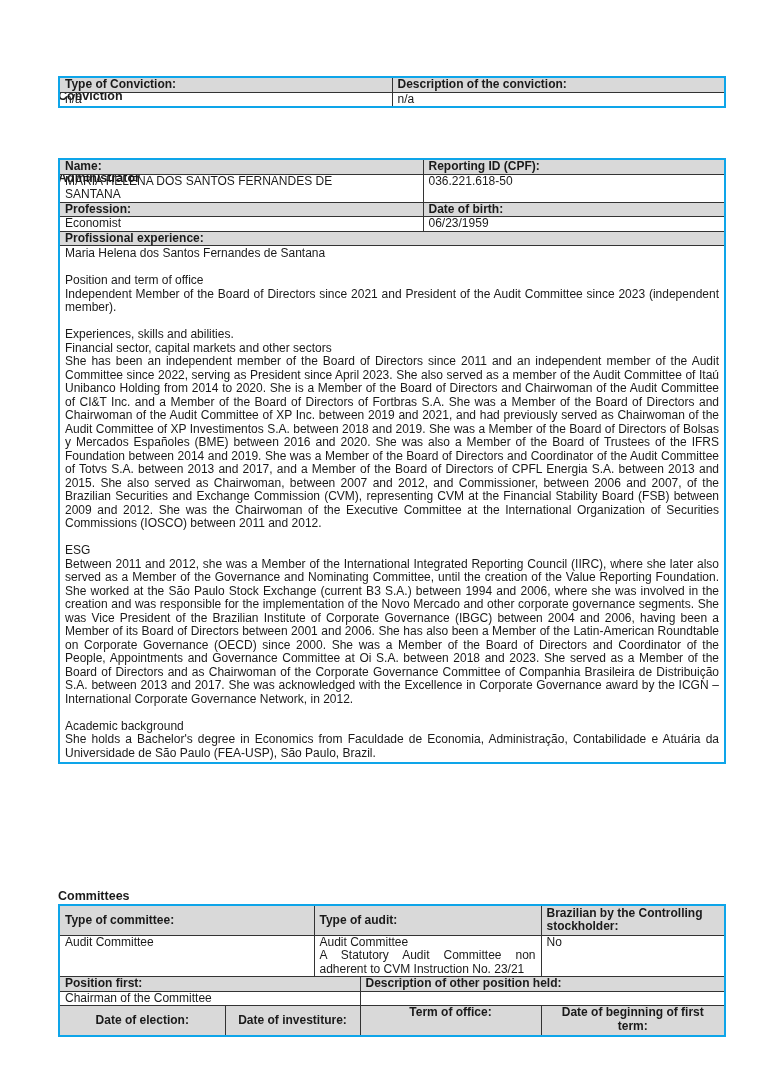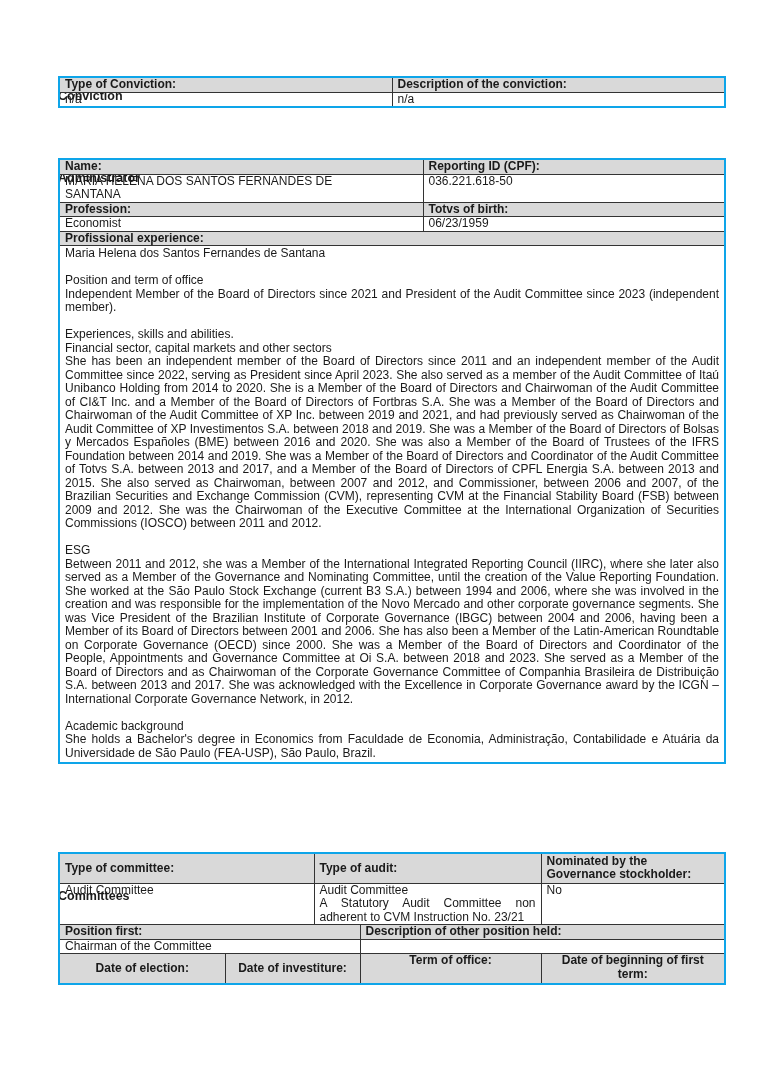--- a/index.html
+++ b/index.html
@@ -56,21 +56,21 @@
         <tr>
       <td class="hdr">Name:</td>
       <td class="hdr">Reporting ID (CPF):</td>
     </tr>
     <tr>
       <td style="padding-right:60px;">MARIA HELENA DOS SANTOS FERNANDES DE SANTANA</td>
       <td>036.221.618-50</td>
     </tr>
     <tr>
       <td class="hdr">Profession:</td>
-      <td class="hdr">Totvs of birth:</td>
+      <td class="hdr">Date of birth:</td>
     </tr>
     <tr>
       <td>Economist</td>
       <td>06/23/1959</td>
     </tr>
     <tr>
       <td colspan="2" class="hdr">Profissional experience:</td>
     </tr>
     <tr>
       <td colspan="2" class="exp">
@@ -87,33 +87,33 @@
         <p>Between 2011 and 2012, she was a Member of the International Integrated Reporting Council (IIRC), where she later also served as a Member of the Governance and Nominating Committee, until the creation of the Value Reporting Foundation. She worked at the São Paulo Stock Exchange (current B3 S.A.) between 1994 and 2006, where she was involved in the creation and was responsible for the implementation of the Novo Mercado and other corporate governance segments. She was Vice President of the Brazilian Institute of Corporate Governance (IBGC) between 2004 and 2006, having been a Member of its Board of Directors between 2001 and 2006. She has also been a Member of the Latin-American Roundtable on Corporate Governance (OECD) since 2000. She was a Member of the Board of Directors and Coordinator of the People, Appointments and Governance Committee at Oi S.A. between 2018 and 2023. She served as a Member of the Board of Directors and as Chairwoman of the Corporate Governance Committee of Companhia Brasileira de Distribuição S.A. between 2013 and 2017. She was acknowledged with the Excellence in Corporate Governance award by the ICGN – International Corporate Governance Network, in 2012.</p>
         <div class="gap"></div>
         <p>Academic background</p>
         <p>She holds a Bachelor's degree in Economics from Faculdade de Economia, Administração, Contabilidade e Atuária da Universidade de São Paulo (FEA-USP), São Paulo, Brazil.</p>
       </td>
     </tr>
   </tbody>
     </table>
 
   <div class="section-title" style="top:850px;">Committees</div>
-  <table class="outer" style="top:852px;">
+  <table class="outer" style="top:904px;">
     <colgroup>
       <col style="width:166px">
         <col style="width:89px">
         <col style="width:46px">
         <col style="width:181px">
         <col style="width:184px">
     </colgroup>
     <tbody>
         <tr style="height:30px;">
       <td colspan="2" class="hdr" style="vertical-align:middle;">Type of committee:</td>
       <td colspan="2" class="hdr" style="vertical-align:middle;">Type of audit:</td>
-      <td class="hdr" style="vertical-align:middle;">Nominated by the Governance stockholder:</td>
+      <td class="hdr" style="vertical-align:middle;">Brazilian by the Controlling stockholder:</td>
     </tr>
     <tr>
       <td colspan="2">Audit Committee</td>
       <td colspan="2" style="text-align:justify;">
         <div>Audit Committee</div>
         <div>A Statutory Audit Committee non adherent to CVM Instruction No. 23/21</div>
       </td>
       <td>No</td>
     </tr>
     <tr>

